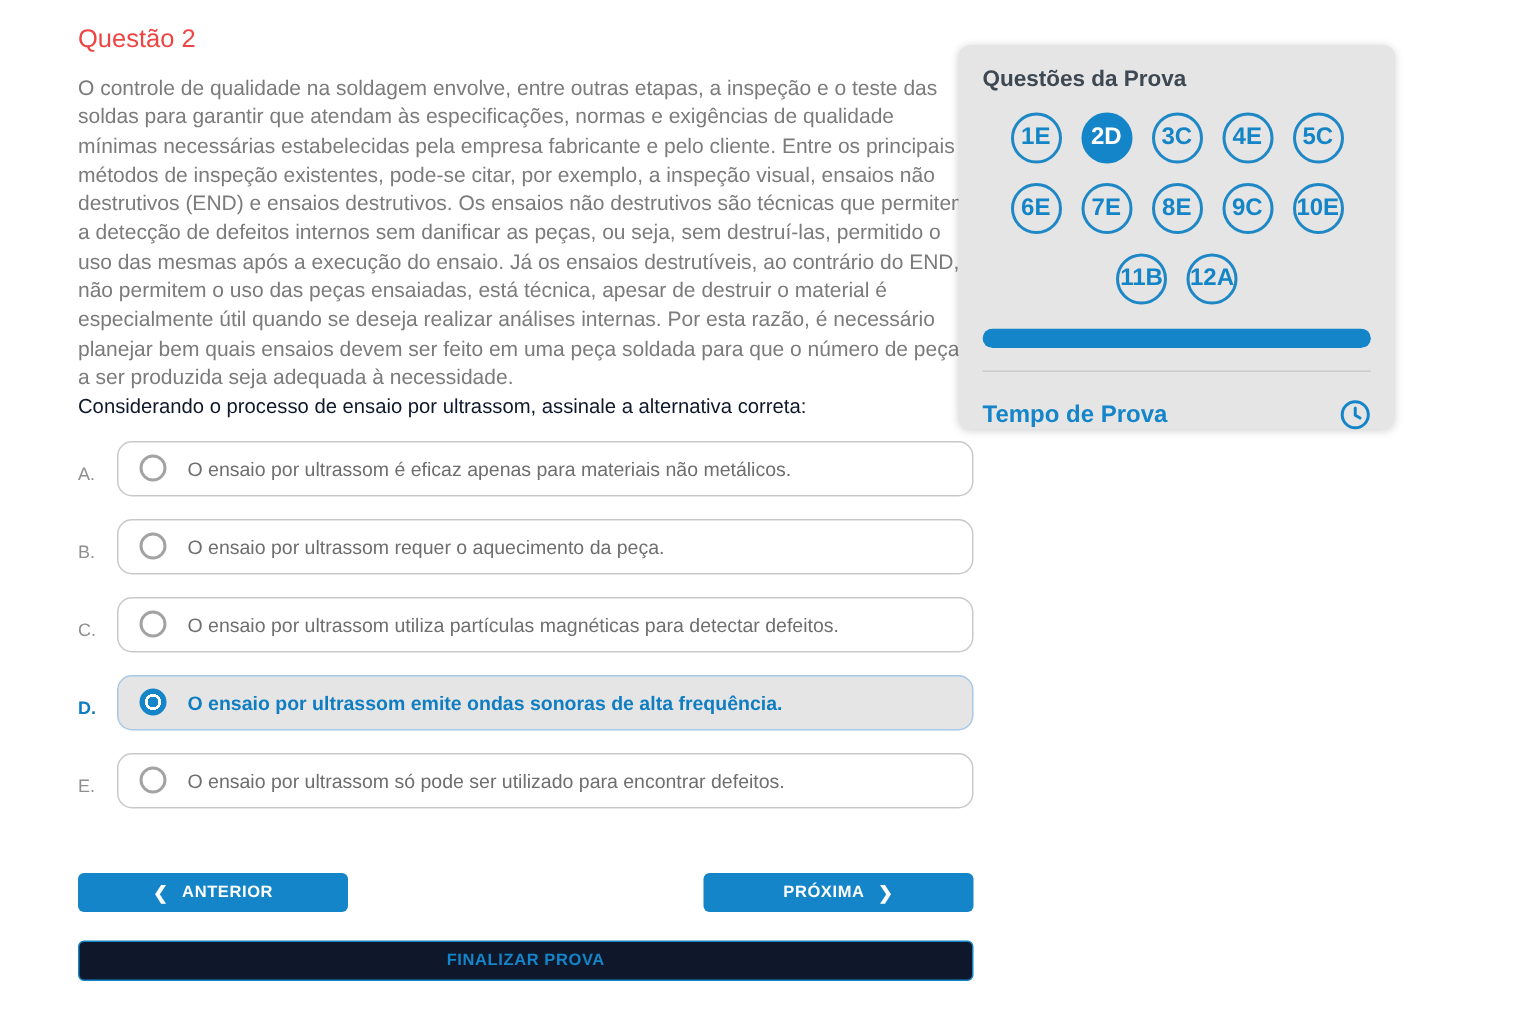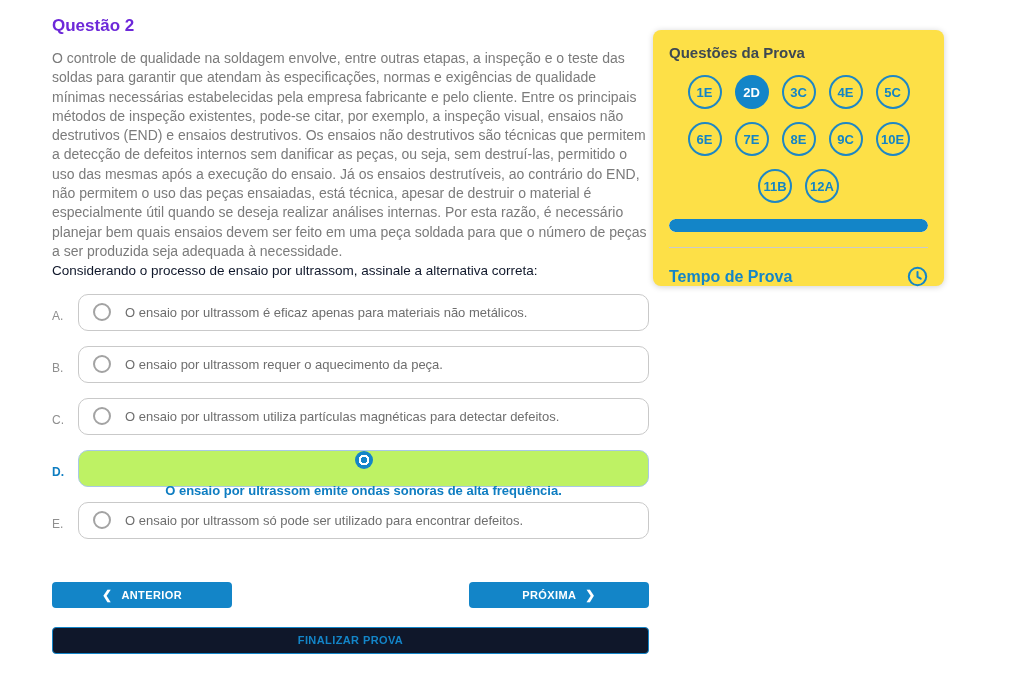--- a/index.html
+++ b/index.html
@@ -13,22 +13,22 @@
   }
 
   
   .main {
     position: absolute;
     left: 52px; top: 16px;
     width: 597px;
   }
   .question-title {
     font-size: 17px;
-    font-weight: bold;
-    color: #6d28d9;
+    font-weight: normal;
+    color: #ef4444;
     margin: 0 0 13px 0;
   }
   .question-text {
     font-size: 14px;
     line-height: 19.3px;
     color: #7b7b7b;
   }
   .question-prompt {
     font-size: 13.5px;
     line-height: 19.3px;
@@ -68,23 +68,22 @@
     border: 2px solid #a3a3a3;
     background: #fff;
     flex: none;
   }
   .option-text {
     font-size: 13px;
     color: #6e6e6e;
     text-align: right;
   }
   .option-row.selected .option-box {
-    background: #bef264;
+    background: #e5e5e5;
     border-color: #a9c8e8;
-    flex-direction: column;
   }
   .option-row.selected .radio {
     border: none;
     background: radial-gradient(circle at center, #1385c8 0 3.5px, #ffffff 3.5px 5.5px, #1385c8 5.5px);
   }
   .option-row.selected .option-text,
   .option-row.selected .option-letter {
     color: #0e7dc1;
     font-weight: bold;
   }
@@ -125,23 +124,23 @@
     letter-spacing: .4px;
     display: flex;
     align-items: center;
     justify-content: center;
     cursor: pointer;
   }
 
   
   .sidebar-card {
     position: absolute;
-    left: 653px; top: 30px;
+    left: 639px; top: 30px;
     width: 291px; height: 256px;
-    background: #fde047;
+    background: #e5e5e5;
     border-radius: 8px;
     box-shadow: 0 1px 6px rgba(0,0,0,.18);
     padding: 14px 16px;
   }
   .sidebar-title {
     font-size: 15px;
     font-weight: 600;
     color: #3d4852;
     margin: 0;
   }
@@ -154,21 +153,21 @@
     row-gap: 13px;
   }
   .qcircle {
     width: 34px; height: 34px;
     border-radius: 50%;
     border: 2px solid #1e87c5;
     background: transparent;
     color: #1384c6;
     font-family: inherit;
     font-weight: bold;
-    font-size: 13px;
+    font-size: 16px;
     display: flex;
     align-items: center;
     justify-content: center;
     padding: 0;
     cursor: pointer;
   }
   .qcircle.active {
     background: #1385c8;
     border-color: #1385c8;
     color: #ffffff;

